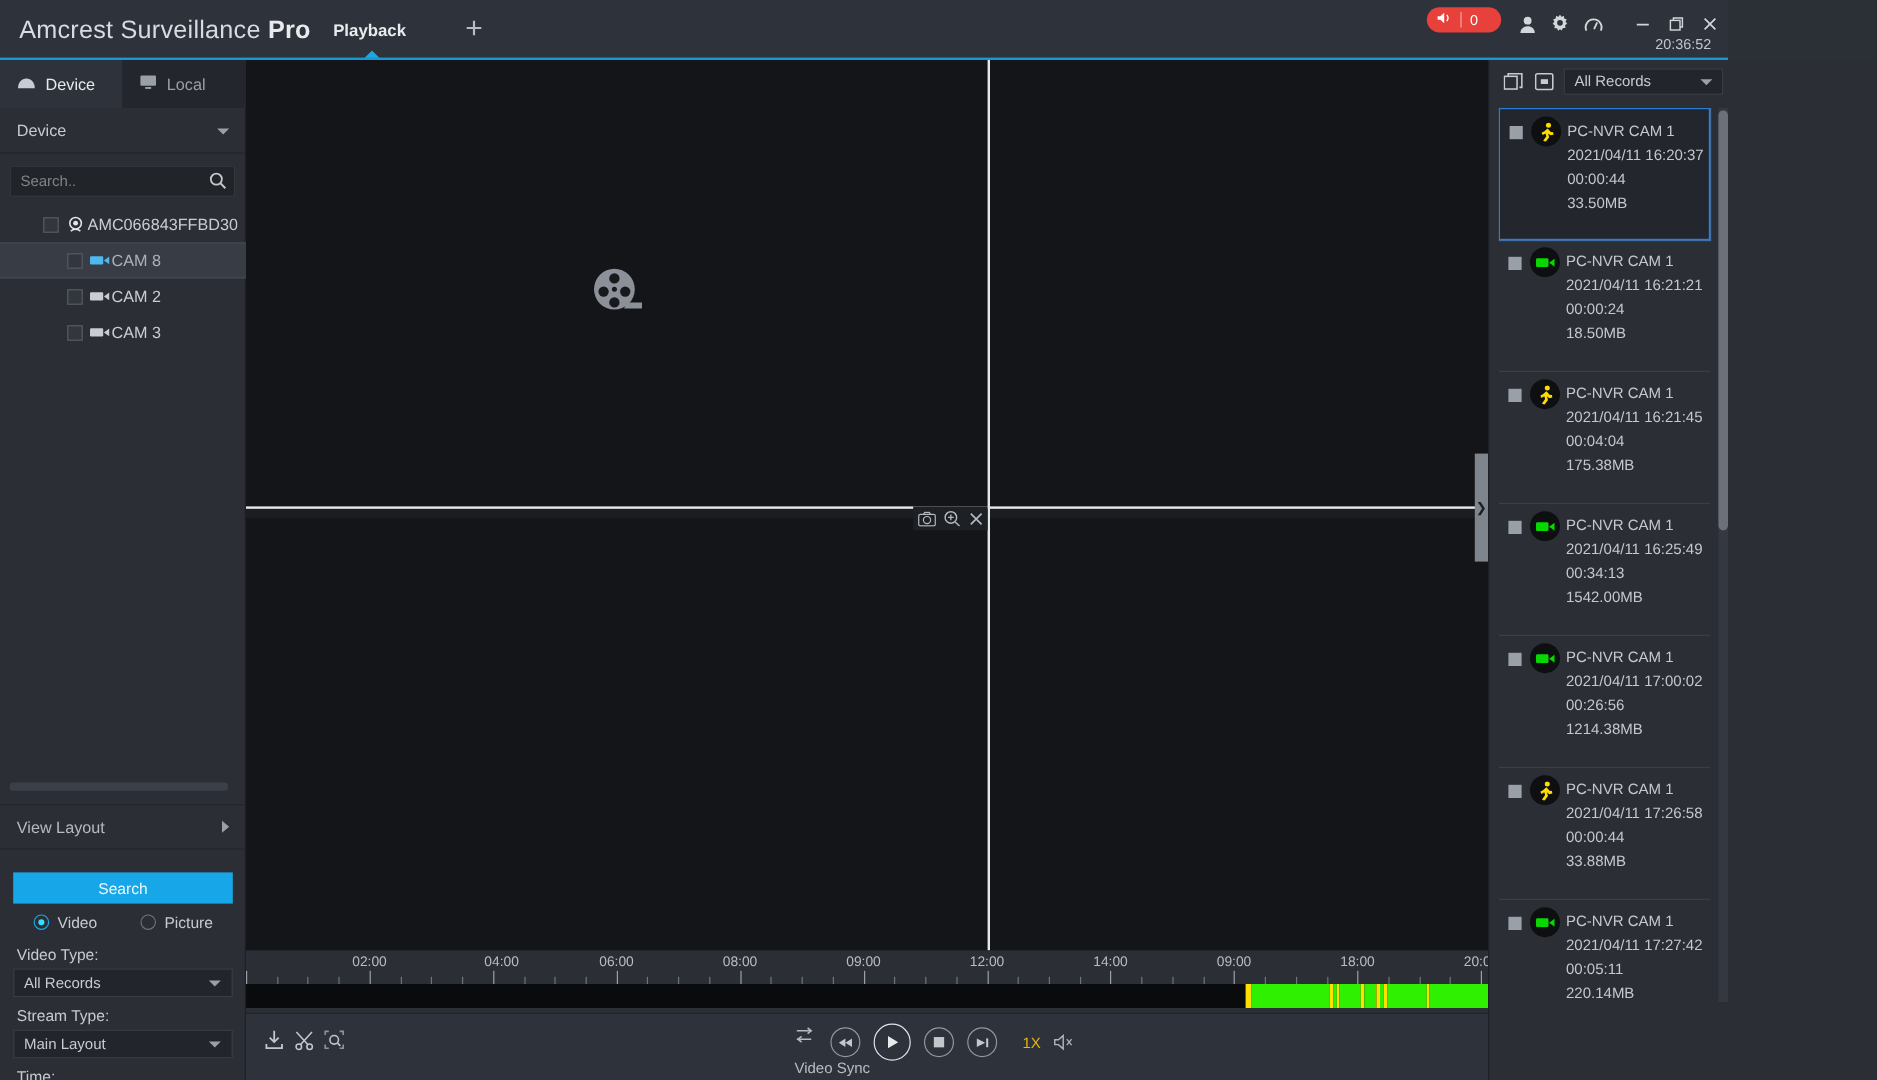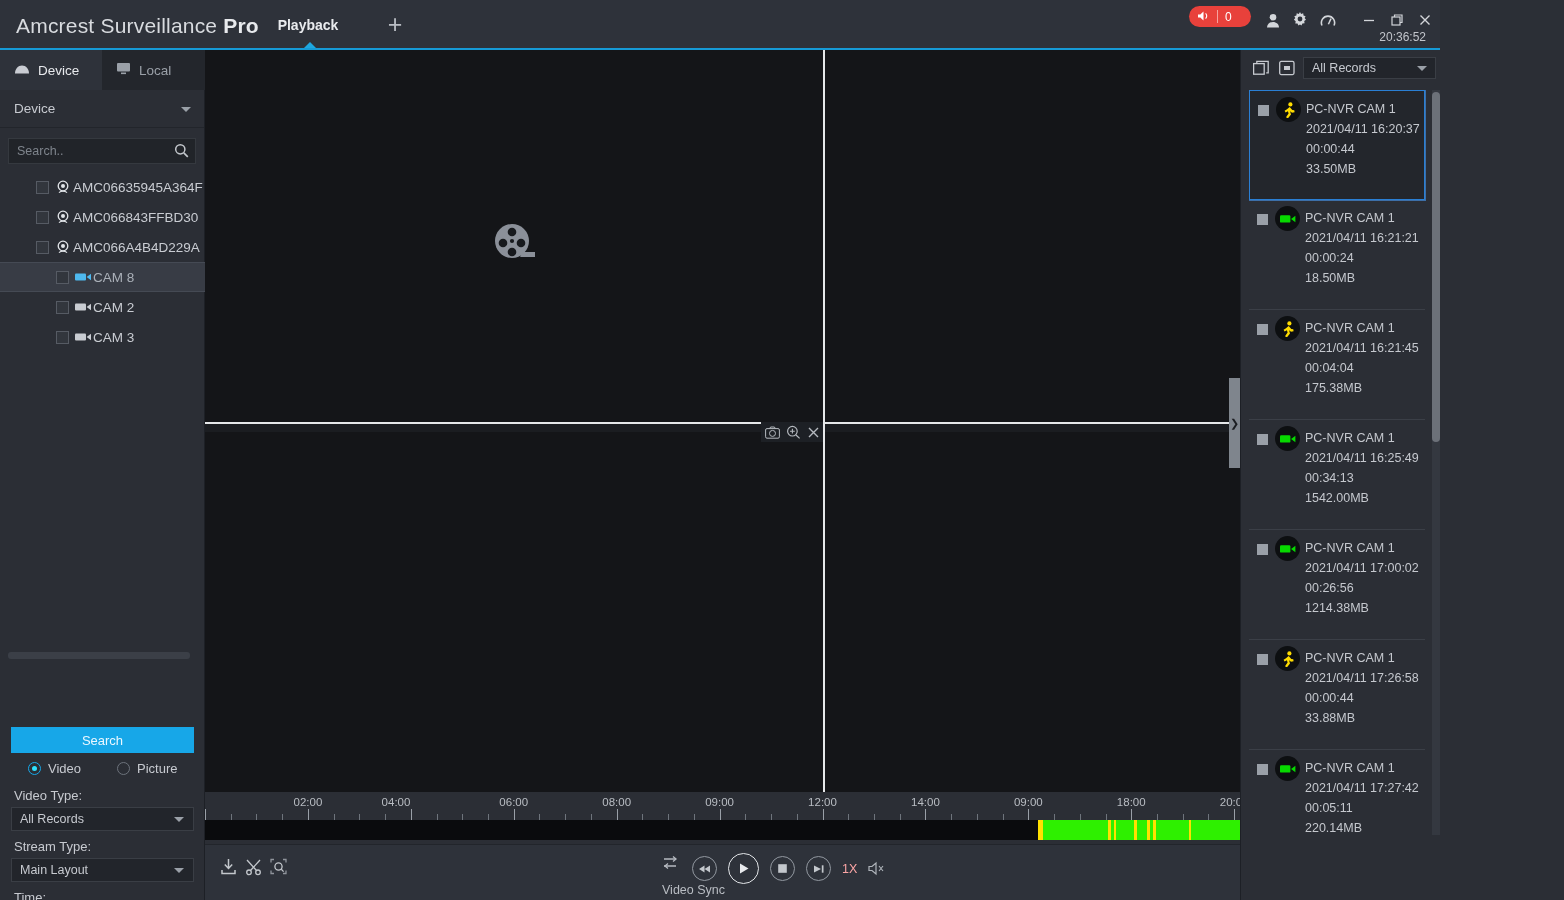--- a/index.html
+++ b/index.html
@@ -114,21 +114,21 @@
   .track { position:absolute; left:0; top:28px; width:1235px; height:20px; background:#0a0b0d; }
   .seg { position:absolute; top:0; height:20px; }
 
   
   .bottom { position:absolute; left:205px; top:844px; width:1235px; height:56px; background:#2e323a; border-top:1px solid #22252b; }
   .btool { position:absolute; top:12px; display:flex; align-items:center; justify-content:center; color:#c3c7cc; }
   .bt1 { left:14px; } .bt2 { left:39px; } .bt3 { left:64px; }
   .transport { position:absolute; left:487px; top:8px; display:flex; align-items:center; gap:11px; }
   .rbtn { width:25px;height:25px;border-radius:50%;border:1px solid #9298a0; display:flex;align-items:center;justify-content:center;color:#c3c7cc; }
   .rbtn.play { width:31px; height:31px; border-color:#e2e5e8; color:#e8eaed; }
-  .speed { font-size:12.5px; color:#fca5a5; margin-left:0; }
+  .speed { font-size:12.5px; color:#eab308; margin-left:10px; }
   .vsync { position:absolute; left:458px; top:10px; color:#b7bbc1; }
   .vsync-lbl { position:absolute; left:457px; top:38px; font-size:12.5px; color:#b9bdc3; }
   .layoutbtns { position:absolute; right:12px; top:12px; display:flex; align-items:center; gap:8px; }
   .lbtn { width:24px; height:20px; border:1px solid #6a707a; display:flex; align-items:center; justify-content:center; color:#c3c7cc; font-size:11px; }
   .fsbtn { width:22px; height:20px; display:flex; align-items:center; justify-content:center; color:#c3c7cc; }
 
   
   .right { position:absolute; left:1240px; top:50px; width:324px; height:850px; background:#2b2e35; border-left:1px solid #1d2026; }
   .rhead { position:absolute; left:0; top:0; width:324px; height:36px; display:flex; align-items:center; gap:6px; padding-left:10px; }
   .rico { width:20px; height:18px; display:flex; align-items:center; justify-content:center; color:#c7cad0; }
@@ -252,45 +252,21 @@
         <div class="trow">
           <span class="twist" style="margin-left: 18px;"></span>
           <span class="cbox" style="margin-left: 4px;"></span>
           <span class="ticon" style="margin-left: 4px;">
             <svg width="14" height="14" viewBox="0 0 14 14">
               <circle cx="7" cy="6" r="4.8" stroke="#e2e5e9" stroke-width="1.3" fill="none"></circle>
               <circle cx="7" cy="6" r="2" fill="#e2e5e9"></circle>
               <path d="M3 12.6c1-1 2.4-1.5 4-1.5s3 .5 4 1.5" stroke="#e2e5e9" stroke-width="1.2" fill="none"></path>
             </svg>
           </span>
-          <span class="tlabel">AMC06635945A364F</span>
-        </div>
-        <div class="trow">
-          <span class="twist" style="margin-left: 18px;"></span>
-          <span class="cbox" style="margin-left: 4px;"></span>
-          <span class="ticon" style="margin-left: 4px;">
-            <svg width="14" height="14" viewBox="0 0 14 14">
-              <circle cx="7" cy="6" r="4.8" stroke="#e2e5e9" stroke-width="1.3" fill="none"></circle>
-              <circle cx="7" cy="6" r="2" fill="#e2e5e9"></circle>
-              <path d="M3 12.6c1-1 2.4-1.5 4-1.5s3 .5 4 1.5" stroke="#e2e5e9" stroke-width="1.2" fill="none"></path>
-            </svg>
-          </span>
           <span class="tlabel">AMC066843FFBD30</span>
-        </div>
-        <div class="trow">
-          <span class="twist" style="margin-left: 18px;"></span>
-          <span class="cbox" style="margin-left: 4px;"></span>
-          <span class="ticon" style="margin-left: 4px;">
-            <svg width="14" height="14" viewBox="0 0 14 14">
-              <circle cx="7" cy="6" r="4.8" stroke="#e2e5e9" stroke-width="1.3" fill="none"></circle>
-              <circle cx="7" cy="6" r="2" fill="#e2e5e9"></circle>
-              <path d="M3 12.6c1-1 2.4-1.5 4-1.5s3 .5 4 1.5" stroke="#e2e5e9" stroke-width="1.2" fill="none"></path>
-            </svg>
-          </span>
-          <span class="tlabel">AMC066A4B4D229A</span>
         </div>
         <div class="trow sel">
           <span class="twist" style="margin-left: 38px;"></span>
           <span class="cbox" style="margin-left: 4px;"></span>
           <span class="ticon" style="margin-left: 4px;">
             <svg width="17" height="10" viewBox="0 0 17 10">
               <rect x="0" y="1.6" width="11" height="6.8" rx="1" fill="#4eb9ef"></rect>
               <path d="M11.6 5L16 1.8v6.4z" fill="#4eb9ef"></path>
             </svg>
           </span>
@@ -314,20 +290,24 @@
             <svg width="17" height="10" viewBox="0 0 17 10">
               <rect x="0" y="1.6" width="11" height="6.8" rx="1" fill="#c9ccd2"></rect>
               <path d="M11.6 5L16 1.8v6.4z" fill="#c9ccd2"></path>
             </svg>
           </span>
           <span class="tlabel">CAM 3</span>
         </div>
       </div>
     <div class="hscroll"></div>
 
+    <div class="viewlayout">
+      <span class="lbl">View Layout</span>
+      <span class="arrow"></span>
+    </div>
 
     <button class="searchbtn">Search</button>
 
     <div class="radios">
       <span class="rgrp">
         <span class="radio on"></span>
         <span>Video</span>
       </span>
       <span class="rgrp pic">
         <span class="radio"></span>
@@ -444,21 +424,21 @@
         <div class="tick maj" style="left: 1029.17px;"></div>
         <div class="tick min" style="left: 1054.9px;"></div>
         <div class="tick min" style="left: 1080.62px;"></div>
         <div class="tick min" style="left: 1106.35px;"></div>
         <div class="tick maj" style="left: 1132.08px;"></div>
         <div class="tick min" style="left: 1157.81px;"></div>
         <div class="tick min" style="left: 1183.54px;"></div>
         <div class="tick min" style="left: 1209.27px;"></div>
         <div class="tick maj" style="left: 1235px;"></div>
         <div class="tlbl" style="left: 102.917px;">02:00</div>
-        <div class="tlbl" style="left: 191px;">04:00</div>
+        <div class="tlbl" style="left: 213px;">04:00</div>
         <div class="tlbl" style="left: 308.75px;">06:00</div>
         <div class="tlbl" style="left: 411.667px;">08:00</div>
         <div class="tlbl" style="left: 514.583px;">09:00</div>
         <div class="tlbl" style="left: 617.5px;">12:00</div>
         <div class="tlbl" style="left: 720.417px;">14:00</div>
         <div class="tlbl" style="left: 823.333px;">09:00</div>
         <div class="tlbl" style="left: 926.25px;">18:00</div>
         <div class="tlbl" style="left: 1029.17px;">20:00</div>
         <div class="tlbl" style="left: 1132.08px;">22:00</div>
         <div class="tlbl" style="left: 1217px;">00:00</div>

